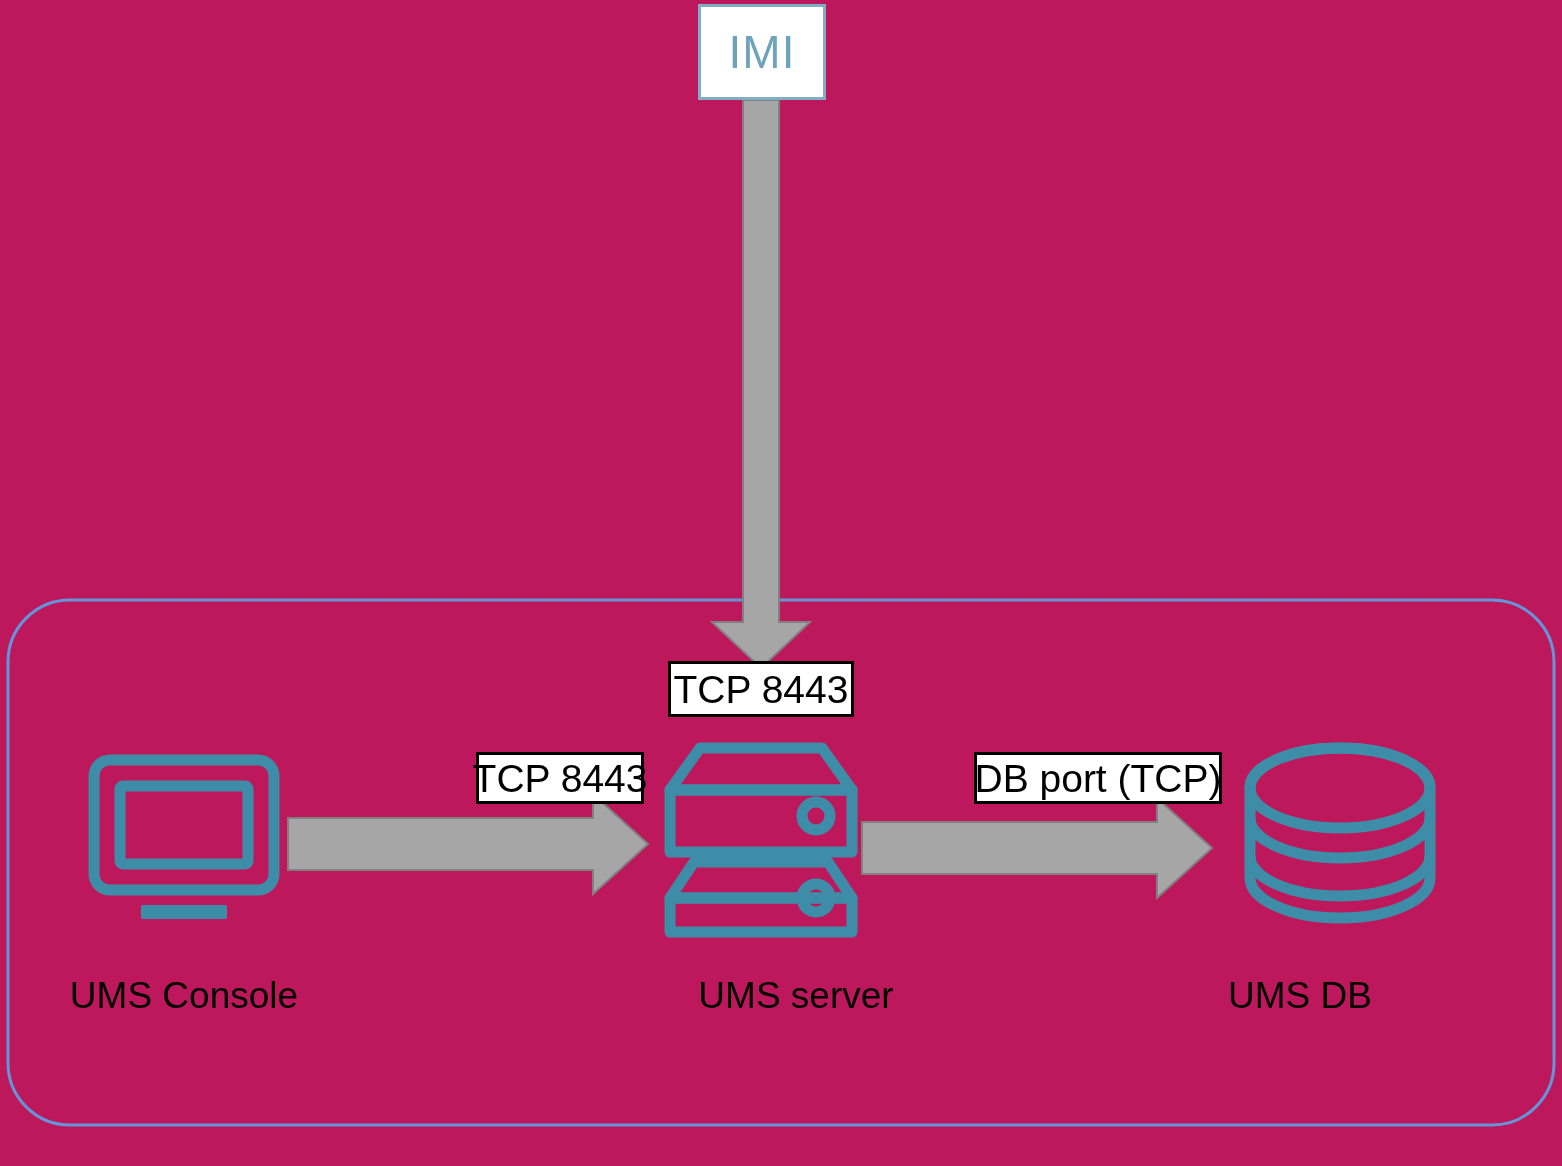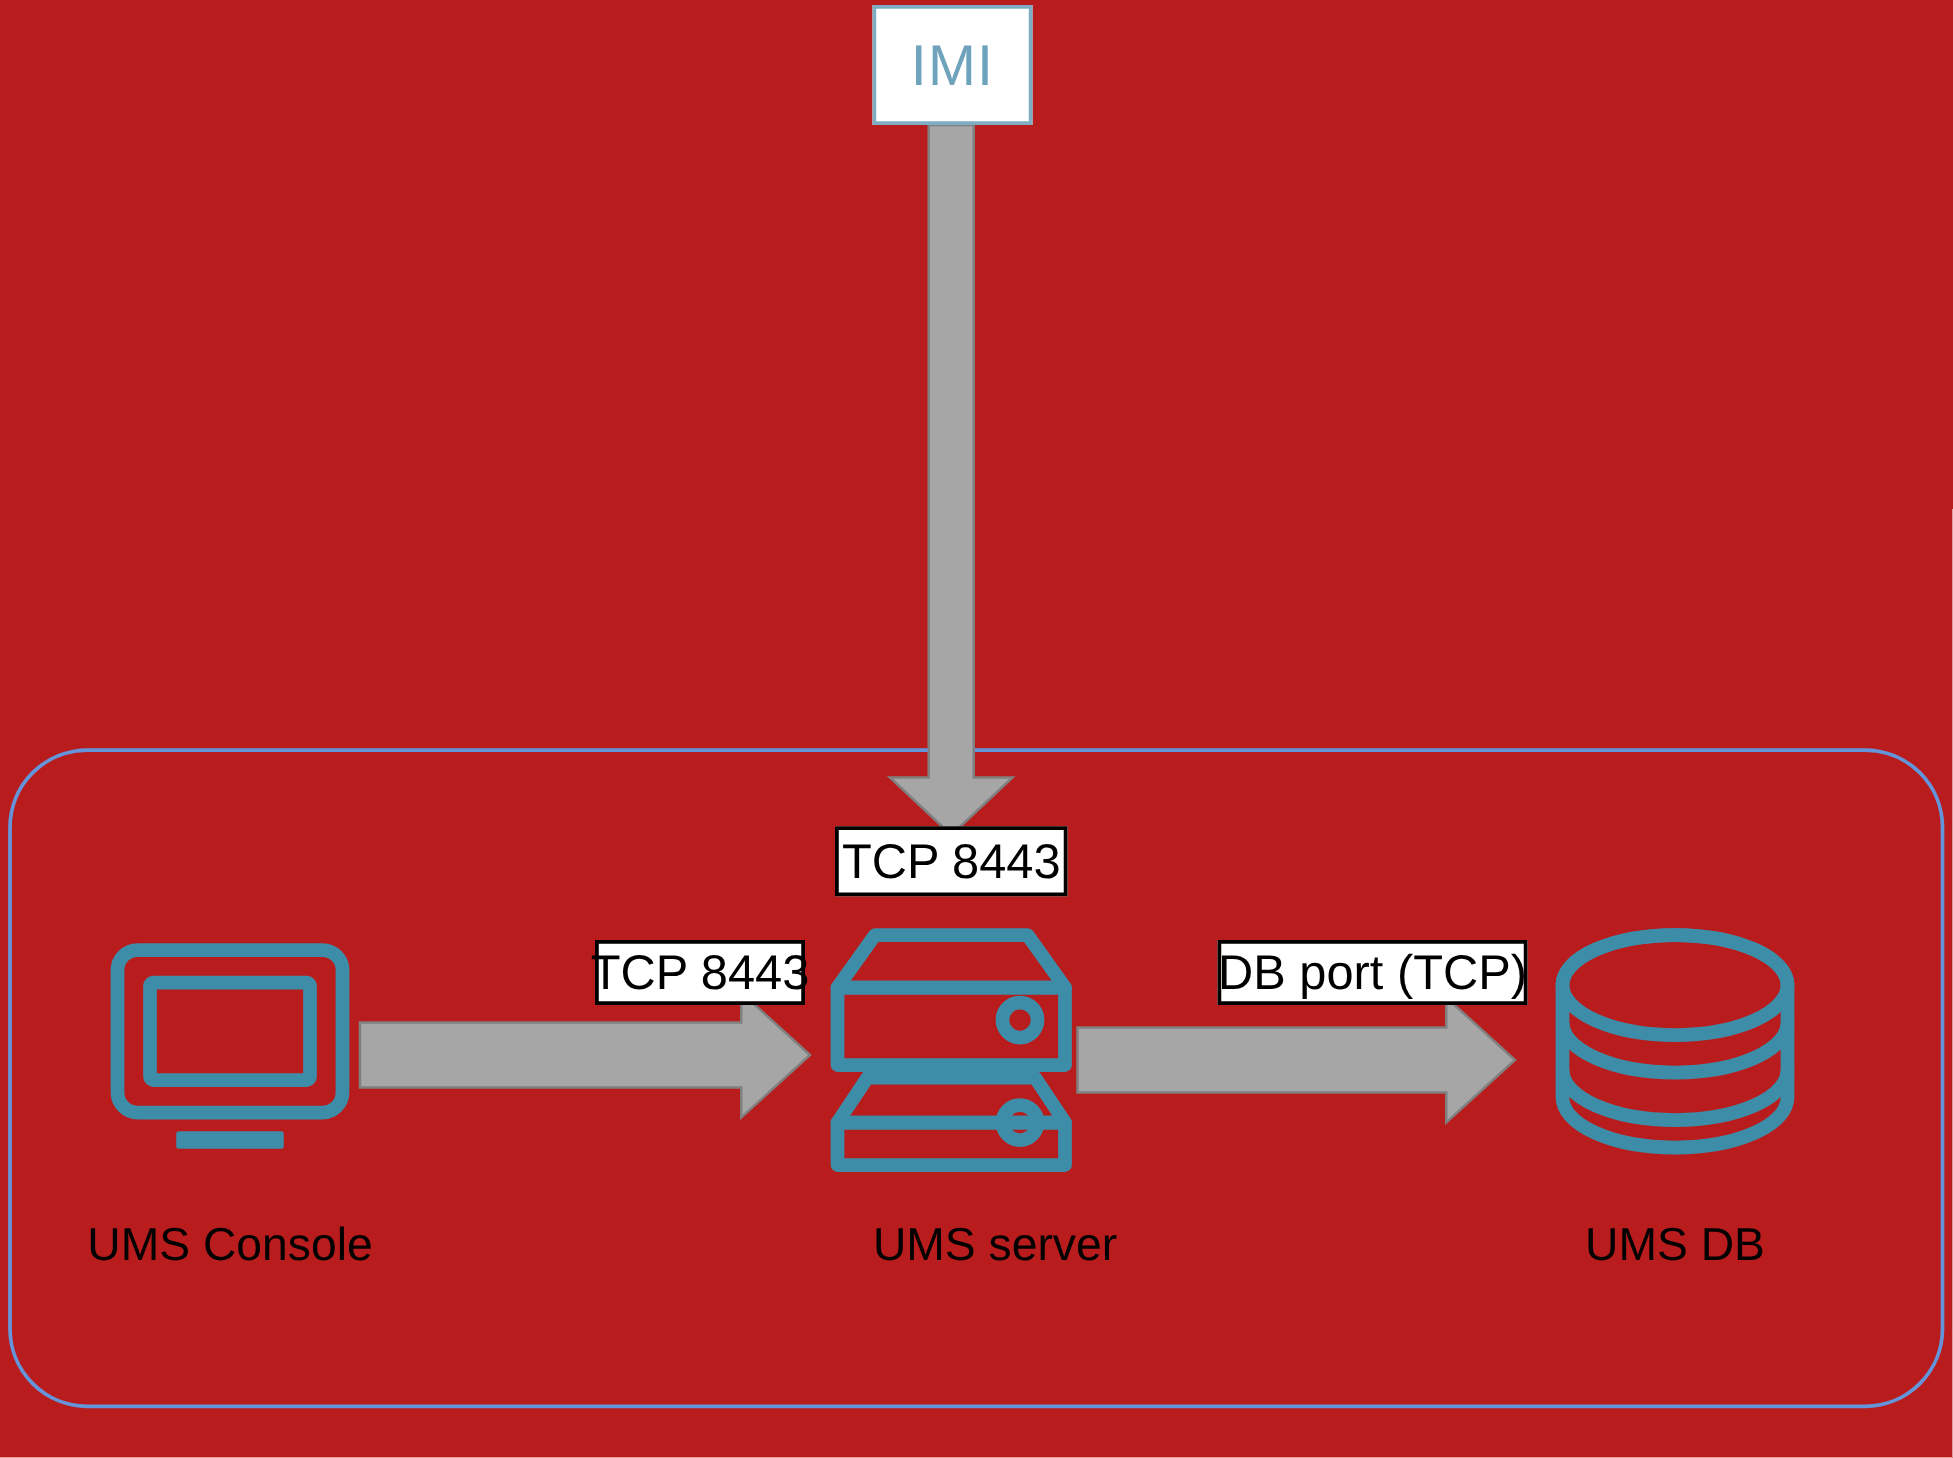--- a/index.html
+++ b/index.html
@@ -8,21 +8,21 @@
     padding: 0;
     background: #ffffff;
   }
   body {
     font-family: "Liberation Sans", sans-serif;
   }
   #stage {
     position: relative;
     width: 1562px;
     height: 1166px;
-    background: #b91c1c;
+    background: #be185d;
     overflow: hidden;
   }
   #stage svg.layer {
     position: absolute;
     top: 0;
     left: 0;
     width: 1562px;
     height: 1166px;
   }
 
@@ -178,17 +178,17 @@
   </div>
 
   <div class="node-caption" style="left:34px; top:977px; width:300px;">
     <span>UMS Console</span>
   </div>
 
   <div class="node-caption" style="left:646px; top:977px; width:300px;">
     <span>UMS server</span>
   </div>
 
-  <div class="node-caption" style="left:1190px; top:977px; width:300px;">
+  <div class="node-caption" style="left:1150px; top:977px; width:300px;">
     <span>UMS DB</span>
   </div>
 
 </div>
 
 </body></html>

